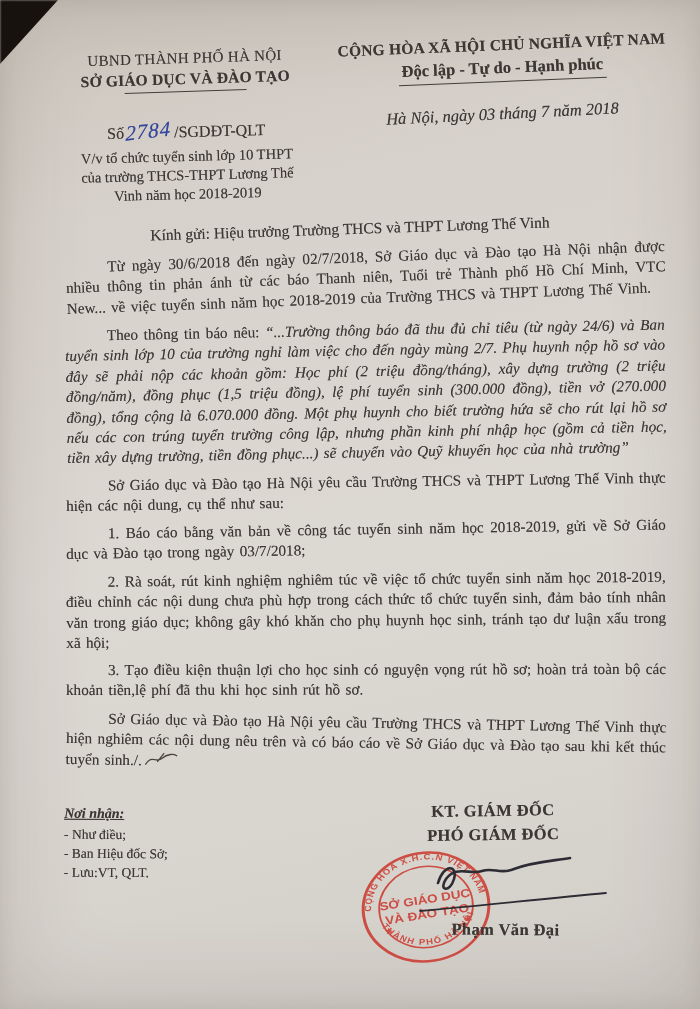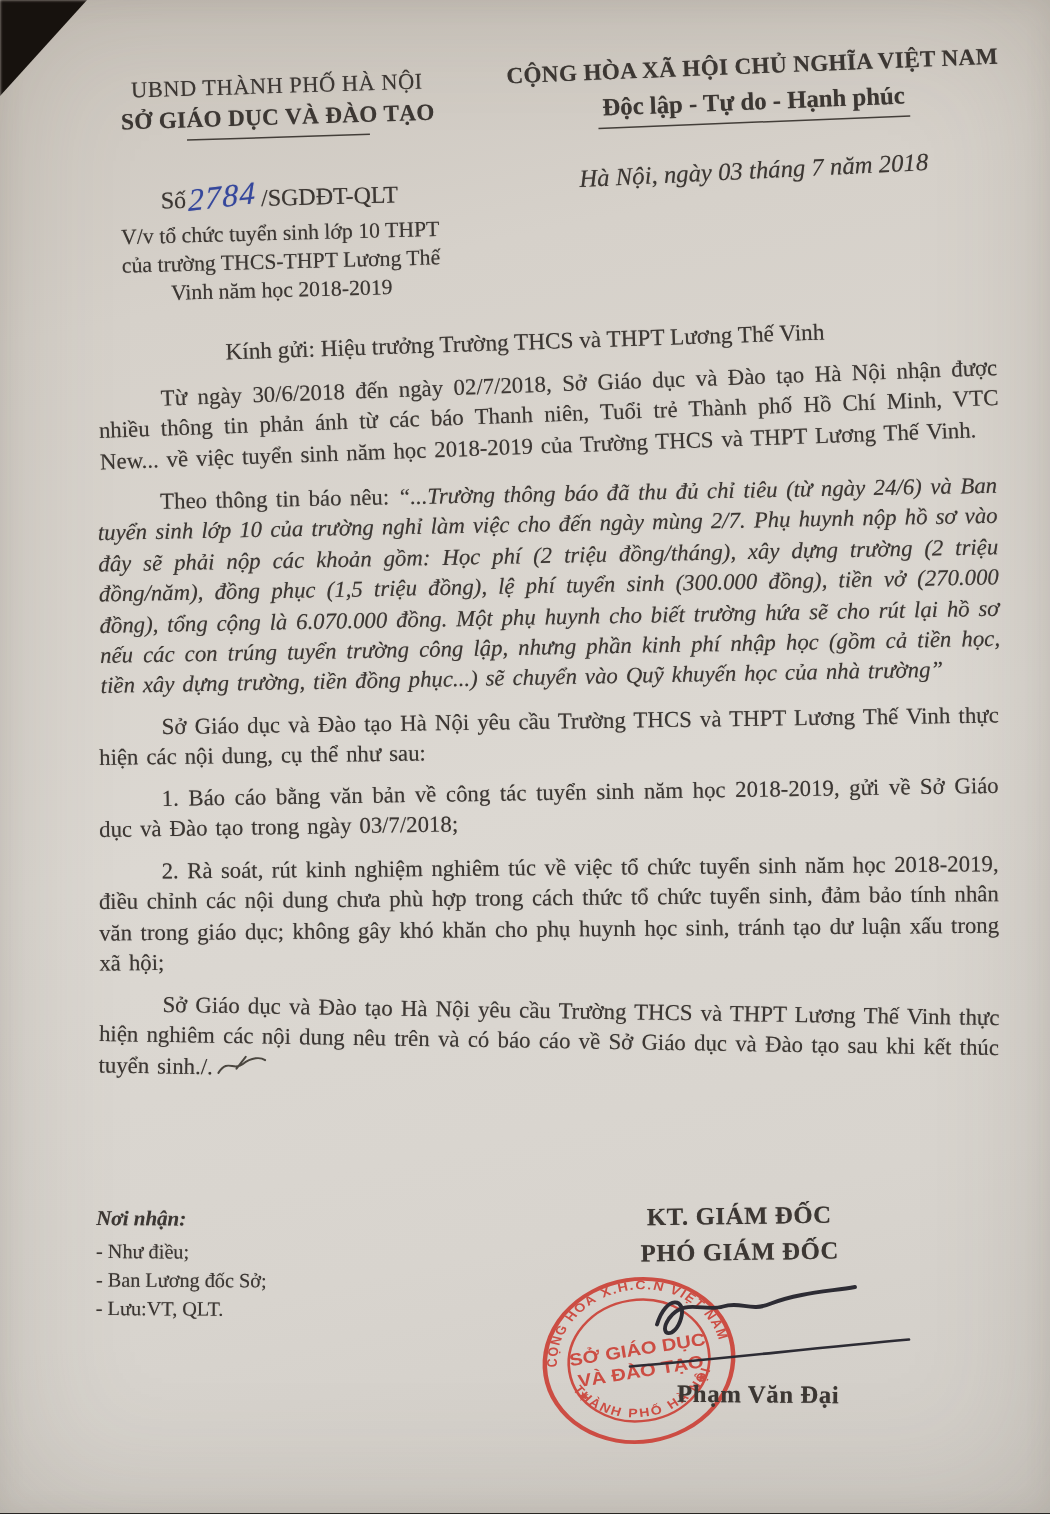--- a/index.html
+++ b/index.html
@@ -65,21 +65,21 @@
   .p3{transform:rotate(-0.8deg);}
   .i1{transform:rotate(-0.9deg);}
   .i2{transform:rotate(-0.5deg);}
   .i3{transform:rotate(-0.1deg);}
   .p4{transform:rotate(0.9deg);}
   .quote{font-style:italic;}
   .hand-mark{vertical-align:-2px;margin-left:2px;}
 
   
   .recipients{left:64px;top:804px;transform:rotate(.3deg);font-size:13.5px;line-height:19px;}
-  .recipients .lbl{font-weight:bold;font-style:italic;font-size:14px;margin-bottom:2px;}
+  .recipients .lbl{font-weight:bold;font-style:italic;font-size:14px;margin-bottom:2px;text-decoration:underline;}
   .sign-head{left:356px;top:799px;width:274px;font-weight:bold;font-size:16.5px;line-height:24px;letter-spacing:.4px;transform:rotate(-.8deg);}
   .signer{left:388px;top:920px;width:235px;font-weight:bold;font-size:16.5px;letter-spacing:.4px;transform:rotate(.5deg);}
 
   .stamp{
     left:360px;top:841px;width:132px;height:132px;
     transform:rotate(-9deg) scaleY(.86);
     opacity:.92;
   }
   .stamp svg{display:block;}
   .signature{left:410px;top:845px;width:205px;height:78px;}
@@ -113,29 +113,30 @@
   </div>
 
   <div class="blk salutation ctr doc-text">Kính gửi: Hiệu trưởng Trường THCS và THPT Lương Thế Vinh</div>
 
   <div class="blk body doc-text">
     <p class="p1">Từ ngày 30/6/2018 đến ngày 02/7/2018, Sở Giáo dục và Đào tạo Hà Nội nhận được nhiều thông tin phản ánh từ các báo Thanh niên, Tuổi trẻ Thành phố Hồ Chí Minh, VTC New... về việc tuyển sinh năm học 2018-2019 của Trường THCS và THPT Lương Thế Vinh.</p>
     <p class="p2"><span>Theo thông tin báo nêu: </span><span class="quote">“...Trường thông báo đã thu đủ chỉ tiêu (từ ngày 24/6) và Ban tuyển sinh lớp 10 của trường nghỉ làm việc cho đến ngày mùng 2/7. Phụ huynh nộp hồ sơ vào đây sẽ phải nộp các khoản gồm: Học phí (2 triệu đồng/tháng), xây dựng trường (2 triệu đồng/năm), đồng phục (1,5 triệu đồng), lệ phí tuyển sinh (300.000 đồng), tiền vở (270.000 đồng), tổng cộng là 6.070.000 đồng. Một phụ huynh cho biết trường hứa sẽ cho rút lại hồ sơ nếu các con trúng tuyển trường công lập, nhưng phần kinh phí nhập học (gồm cả tiền học, tiền xây dựng trường, tiền đồng phục...) sẽ chuyển vào Quỹ khuyến học của nhà trường”</span></p>
     <p class="p3">Sở Giáo dục và Đào tạo Hà Nội yêu cầu Trường THCS và THPT Lương Thế Vinh thực hiện các nội dung, cụ thể như sau:</p>
     <p class="i1">1. Báo cáo bằng văn bản về công tác tuyển sinh năm học 2018-2019, gửi về Sở Giáo dục và Đào tạo trong ngày 03/7/2018;</p>
     <p class="i2">2. Rà soát, rút kinh nghiệm nghiêm túc về việc tổ chức tuyển sinh năm học 2018-2019, điều chỉnh các nội dung chưa phù hợp trong cách thức tổ chức tuyển sinh, đảm bảo tính nhân văn trong giáo dục; không gây khó khăn cho phụ huynh học sinh, tránh tạo dư luận xấu trong xã hội;</p>
+    <p class="i3">3. Tạo điều kiện thuận lợi cho học sinh có nguyện vọng rút hồ sơ; hoàn trả toàn bộ các khoản tiền,lệ phí đã thu khi học sinh rút hồ sơ.</p>
     <p class="p4"><span>Sở Giáo dục và Đào tạo Hà Nội yêu cầu Trường THCS và THPT Lương Thế Vinh thực hiện nghiêm các nội dung nêu trên và có báo cáo về Sở Giáo dục và Đào tạo sau khi kết thúc tuyển sinh./.</span><svg class="hand-mark" width="34" height="16" viewBox="0 0 34 16">
           <path d="M2 13 C8 3 12 12 18 7 S30 2 33 4 M14 10 L20 2" stroke="#4a463f" stroke-width="1.3" fill="none" stroke-linecap="round"></path>
         </svg></p>
   </div>
 
   <div class="blk recipients doc-text">
     <div class="lbl">Nơi nhận:</div>
     <div>- Như điều;</div>
-    <div>- Ban Lương đốc Sở;</div>
+    <div>- Ban Hiệu đốc Sở;</div>
     <div>- Lưu:VT, QLT.</div>
   </div>
 
   <div class="blk sign-head ctr doc-text">
     <div>KT. GIÁM ĐỐC</div>
     <div>PHÓ GIÁM ĐỐC</div>
   </div>
 
   <div class="blk stamp">
     <svg width="132" height="132" viewBox="0 0 132 132" font-family="Liberation Sans, DejaVu Sans, sans-serif">

